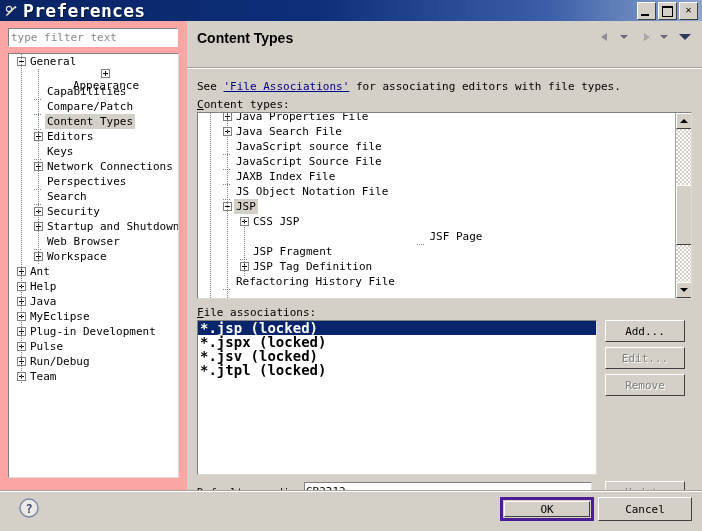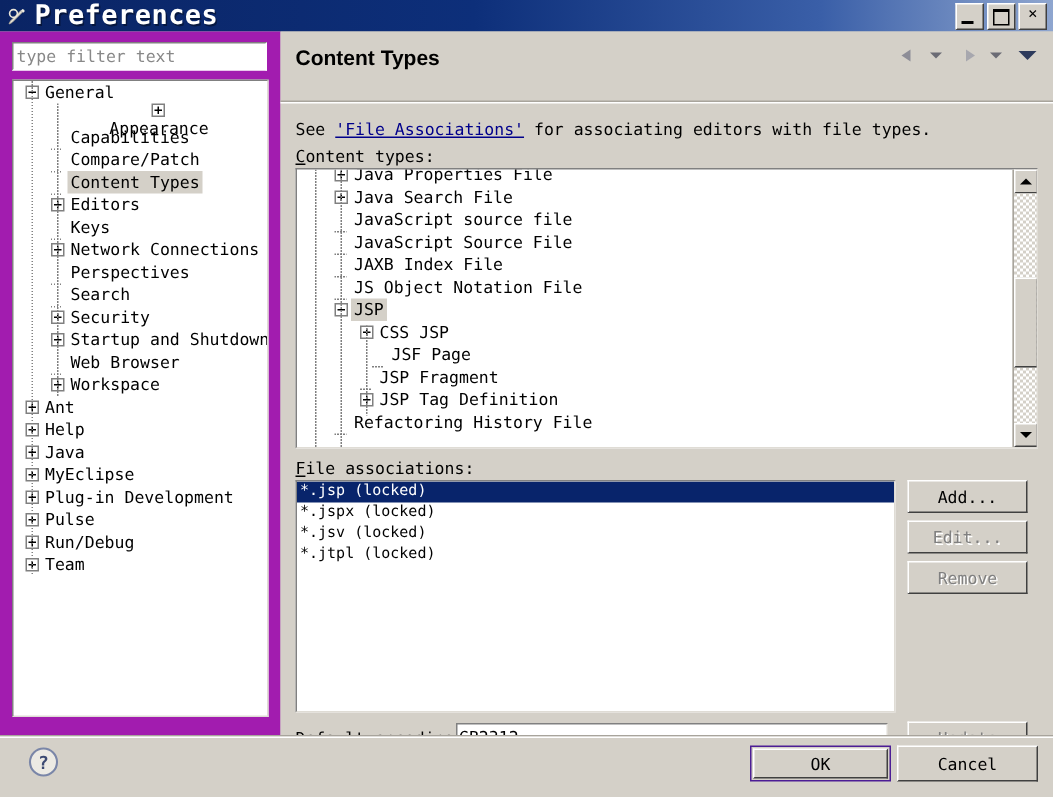--- a/index.html
+++ b/index.html
@@ -51,21 +51,21 @@
     border: 1px solid #000; border-top-width: 2px; background: transparent;
   }
   .tb-close {
     font-size: 10px; line-height: 14px; text-align: center;
     font-family: "DejaVu Sans Mono", monospace;
   }
 
   
   #left-panel {
     position: absolute; left: 0; top: 21px; width: 187px; height: 469px;
-    background: #a21caf;
+    background: #fca5a5;
   }
   #filter-wrap {
     position: absolute; left: 8px; top: 7px; width: 170px; height: 19px;
     background: #fff;
     border-top: 1px solid #808080; border-left: 1px solid #808080;
     border-right: 1px solid #fff; border-bottom: 1px solid #fff;
     box-sizing: border-box;
   }
   #filter-input {
     width: 100%; height: 100%; border: 0; outline: 0; background: transparent;
@@ -225,21 +225,21 @@
   #fa-label { left: 10px; top: 285px; }
   #fa-box {
     position: absolute; left: 10px; top: 299px; width: 400px; height: 155px;
     background: #fff;
     border-top: 1px solid #808080; border-left: 1px solid #808080;
     border-right: 1px solid #dfdcd5; border-bottom: 1px solid #dfdcd5;
     box-sizing: border-box; overflow: hidden;
   }
   .fa-row {
     height: 14px; line-height: 14px; padding-left: 2px;
-    font-size: 10px; white-space: nowrap;
+    font-size: 14px; white-space: nowrap; font-weight: bold;
   }
   .fa-row.sel { background: #08246b; color: #fff; }
 
   .side-btn {
     position: absolute; left: 418px; width: 80px; height: 22px;
     background: #d4d0c8;
     border-top: 1px solid #fff; border-left: 1px solid #fff;
     border-right: 1px solid #404040; border-bottom: 1px solid #404040;
     box-sizing: border-box;
     font-family: "DejaVu Sans Mono", monospace; font-size: 11px;
@@ -296,21 +296,21 @@
     position: absolute; width: 94px; height: 24px;
     background: #d4d0c8;
     font-family: "DejaVu Sans Mono", monospace; font-size: 11px; color: #000;
     display: flex; align-items: center; justify-content: center; cursor: default;
     box-sizing: border-box;
     border-top: 1px solid #fff; border-left: 1px solid #fff;
     border-right: 1px solid #404040; border-bottom: 1px solid #404040;
   }
   #btn-ok {
     left: 500px; top: 497px;
-    border: 1px solid #4c1d95;
+    border: 3px solid #4c1d95;
   }
   #btn-ok .inner {
     position: absolute; left: 1px; top: 1px; right: 1px; bottom: 1px;
     border-top: 1px solid #fff; border-left: 1px solid #fff;
     border-right: 1px solid #404040; border-bottom: 1px solid #404040;
     display: flex; align-items: center; justify-content: center;
   }
   #btn-cancel { left: 598px; top: 497px; }
 </style>
 </head>
@@ -482,21 +482,21 @@
           <span class="tlabel">JS Object Notation File</span>
         </div>
         <div class="tnode sel" style="padding-left: 25px;">
           <span class="twist"></span>
           <span class="tlabel">JSP</span>
         </div>
         <div class="tnode" style="padding-left: 42px;">
           <span class="twist plus"></span>
           <span class="tlabel">CSS JSP</span>
         </div>
-        <div class="tnode" style="padding-left: 50px;">
+        <div class="tnode" style="padding-left: 28px; justify-content: center;">
           <span class="tdots"></span>
           <span class="tlabel">JSF Page</span>
         </div>
         <div class="tnode" style="padding-left: 42px;">
           <span class="tdots"></span>
           <span class="tlabel">JSP Fragment</span>
         </div>
         <div class="tnode" style="padding-left: 42px;">
           <span class="twist plus"></span>
           <span class="tlabel">JSP Tag Definition</span>

